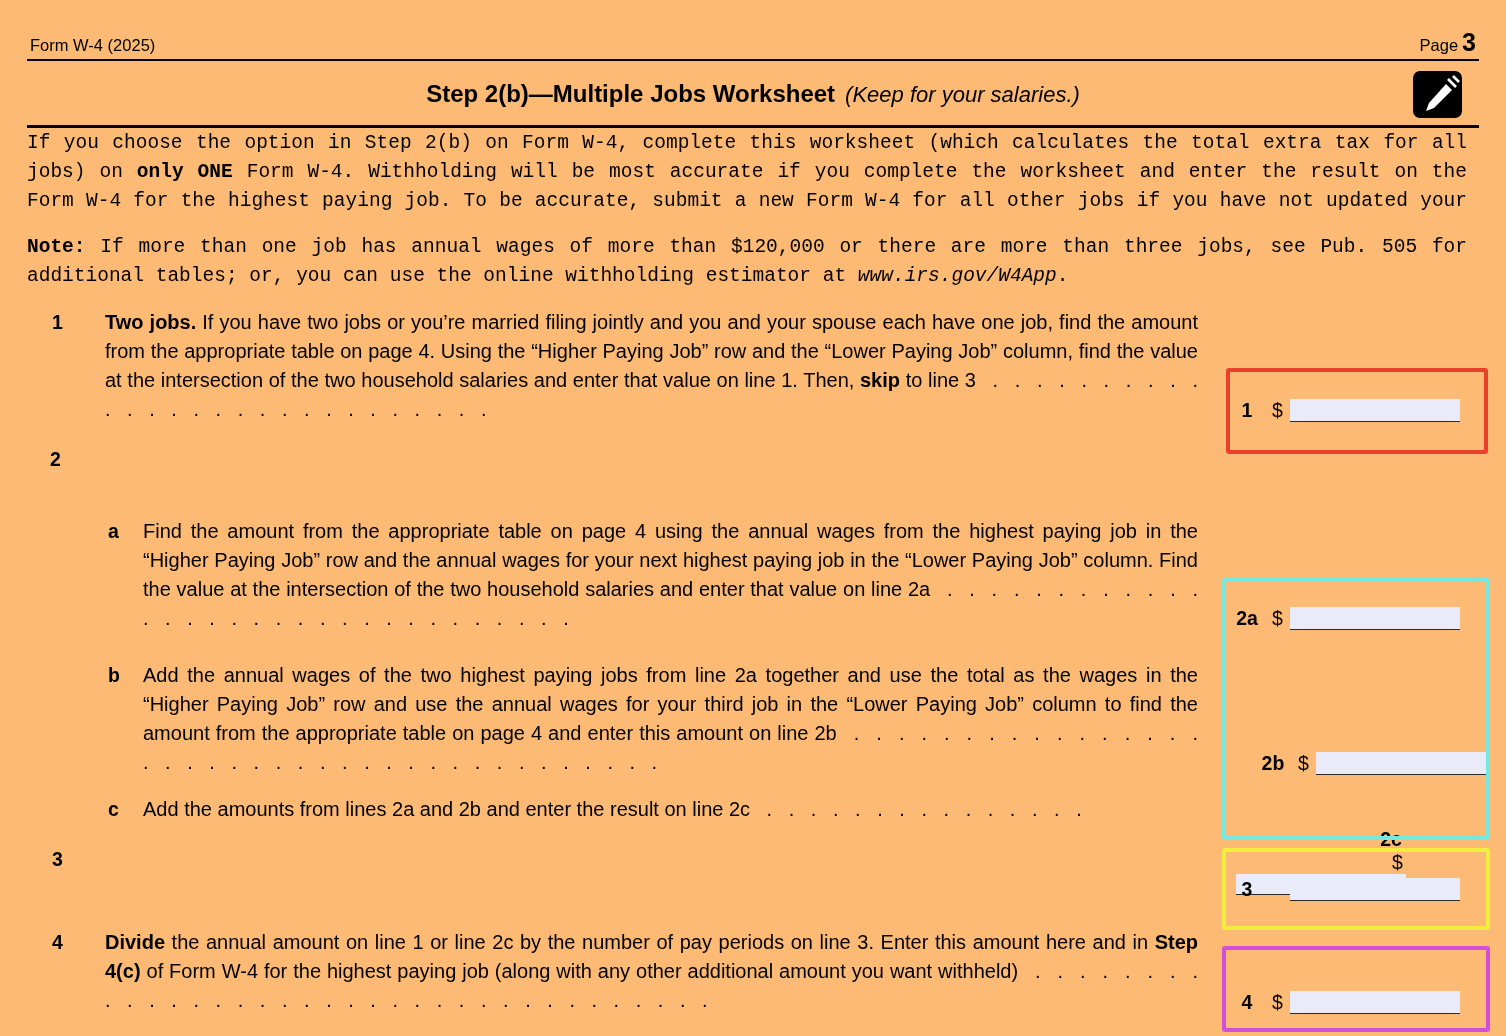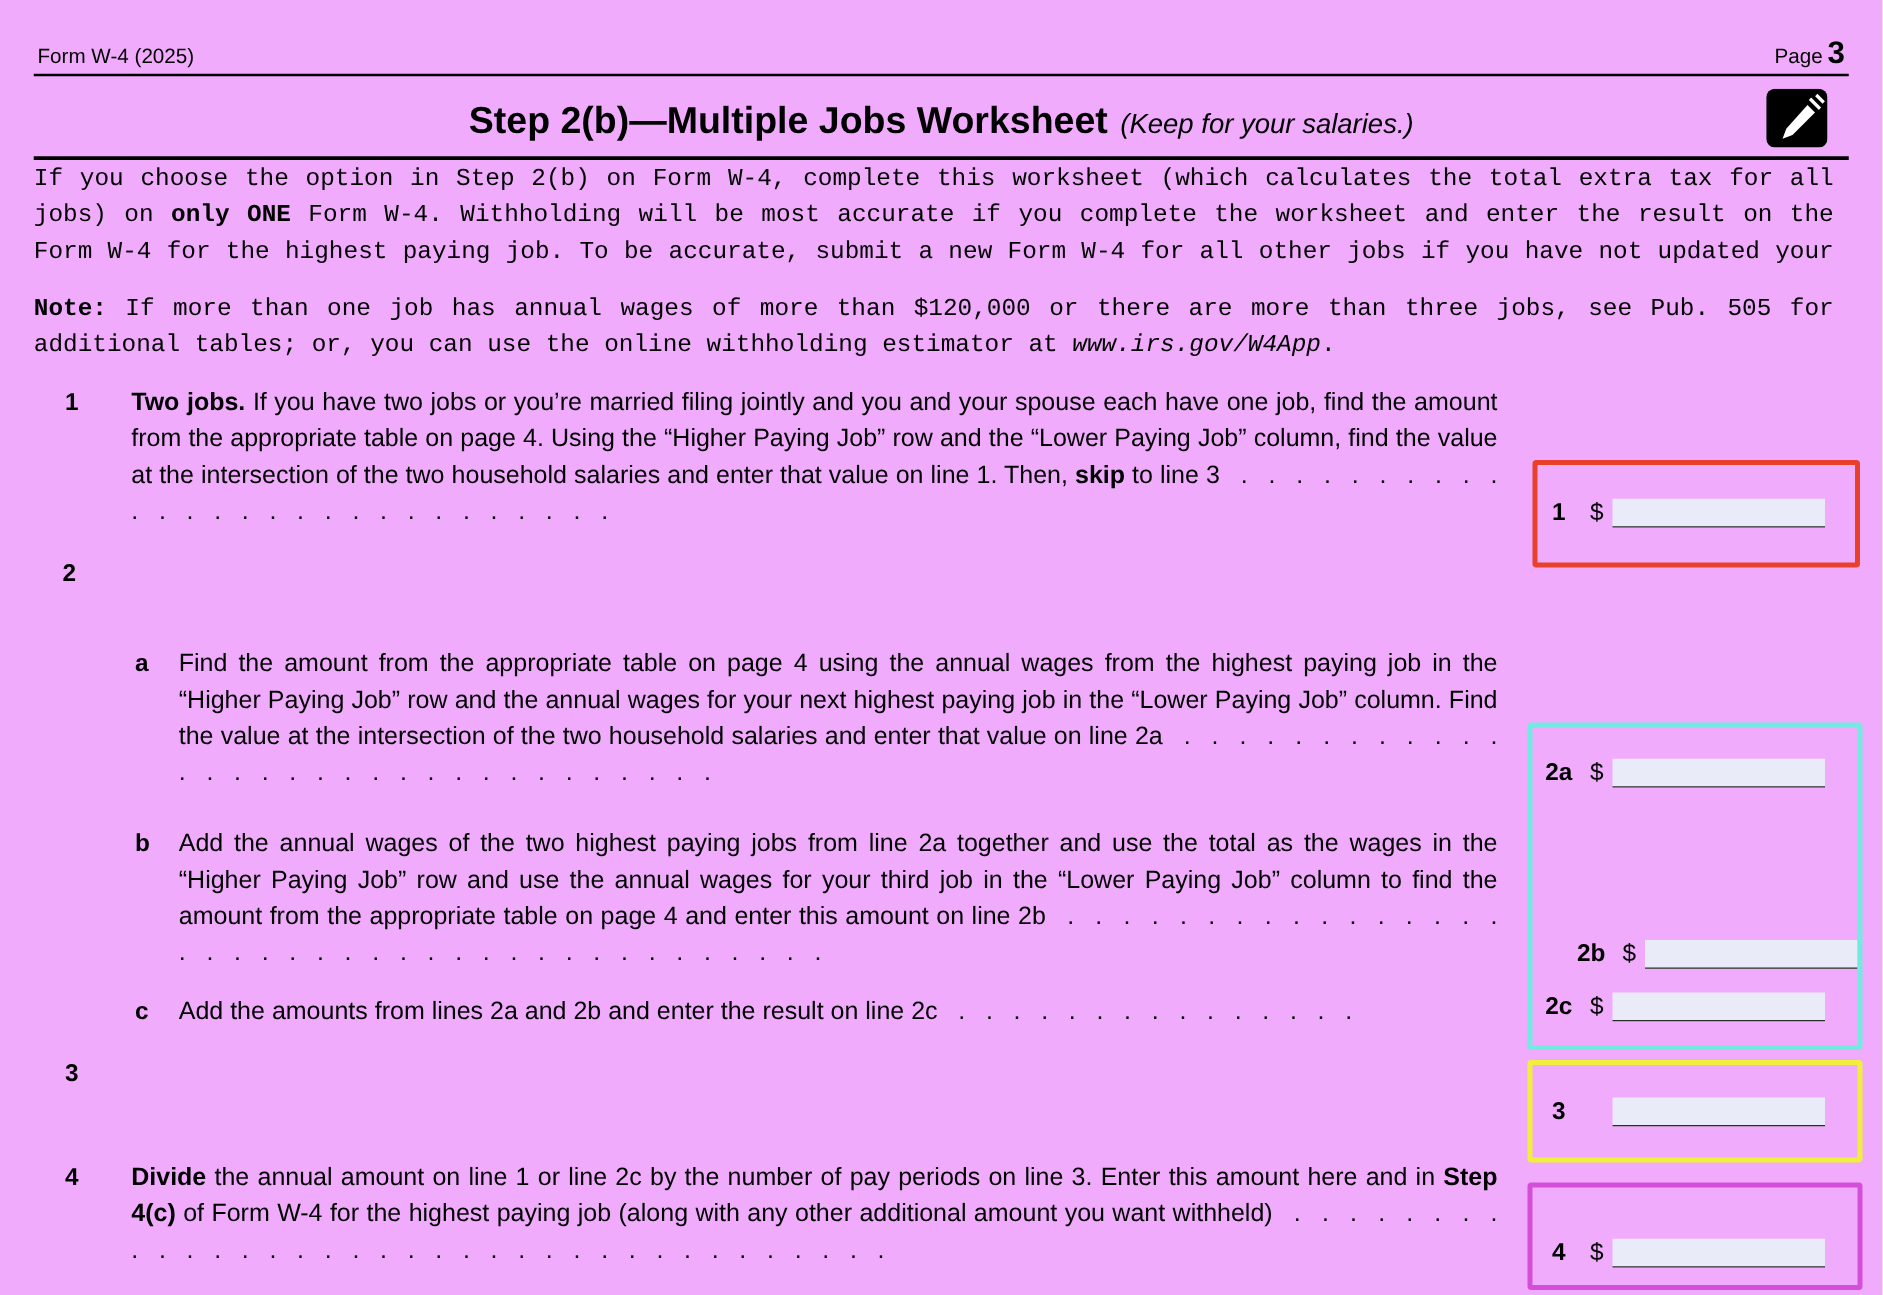--- a/index.html
+++ b/index.html
@@ -1,29 +1,29 @@
 <!DOCTYPE html>
 <html><head>
 <meta charset="utf-8">
 <style>
   * { margin:0; padding:0; box-sizing:border-box; }
   html,body { background:#ffffff; }
   body { font-family:"Liberation Sans", sans-serif; color:#000; }
-  .page { position:relative; width:1506px; height:1036px; background:#f0abfc; overflow:hidden; }
+  .page { position:relative; width:1506px; height:1036px; background:#fdba74; overflow:hidden; }
 
   .header { position:absolute; top:28px; left:30px; right:30px;
             display:flex; justify-content:space-between; align-items:baseline; font-size:16.5px; }
   .page-label b { font-size:25px; font-weight:bold; margin-left:4px; }
 
   .rule { position:absolute; left:27px; right:27px; background:#000; }
   .rule-top { top:59px; height:2px; }
   .rule-title { top:125px; height:3px; }
 
   .title-row { position:absolute; top:80px; left:0; width:100%; text-align:center; }
-  .title-main { font-size:30px; font-weight:bold; }
+  .title-main { font-size:24px; font-weight:bold; }
   .title-note { font-size:22px; font-style:italic; margin-left:10px; }
 
   .pencil { position:absolute; top:71px; left:1413px; width:49px; height:47px; }
 
   .block { position:absolute; font-size:19.5px; line-height:29px; text-align:justify; overflow:hidden;font-family:Liberation Mono, monospace; }
   .intro  { top:129px; left:27px; width:1440px; height:90px; }
   .note-p { top:233px; left:27px; width:1440px; height:60px; }
 
   .item-num { position:absolute; font-weight:bold; font-size:19.5px; line-height:29px; }
   .item-text { position:absolute; font-size:20px; line-height:29px; text-align:justify; overflow:hidden; }
@@ -100,21 +100,21 @@
     <span class="f-dollar">$</span>
     <input class="f-input" value="" style="">
   </div>
 
   <div class="field" style="left:1232px; top:749px;margin-left:26px;">
     <span class="f-label">2b</span>
     <span class="f-dollar">$</span>
     <input class="f-input" value="" style="">
   </div>
 
-  <div class="field" style="left:1232px; top:791px;">
+  <div class="field" style="left:1232px; top:828px;flex-direction:column;">
     <span class="f-label">2c</span>
     <span class="f-dollar">$</span>
     <input class="f-input" value="" style="">
   </div>
 
   <div class="field" style="left:1232px; top:875px;">
     <span class="f-label">3</span>
     <span class="f-dollar"></span>
     <input class="f-input" value="" style="">
   </div>

